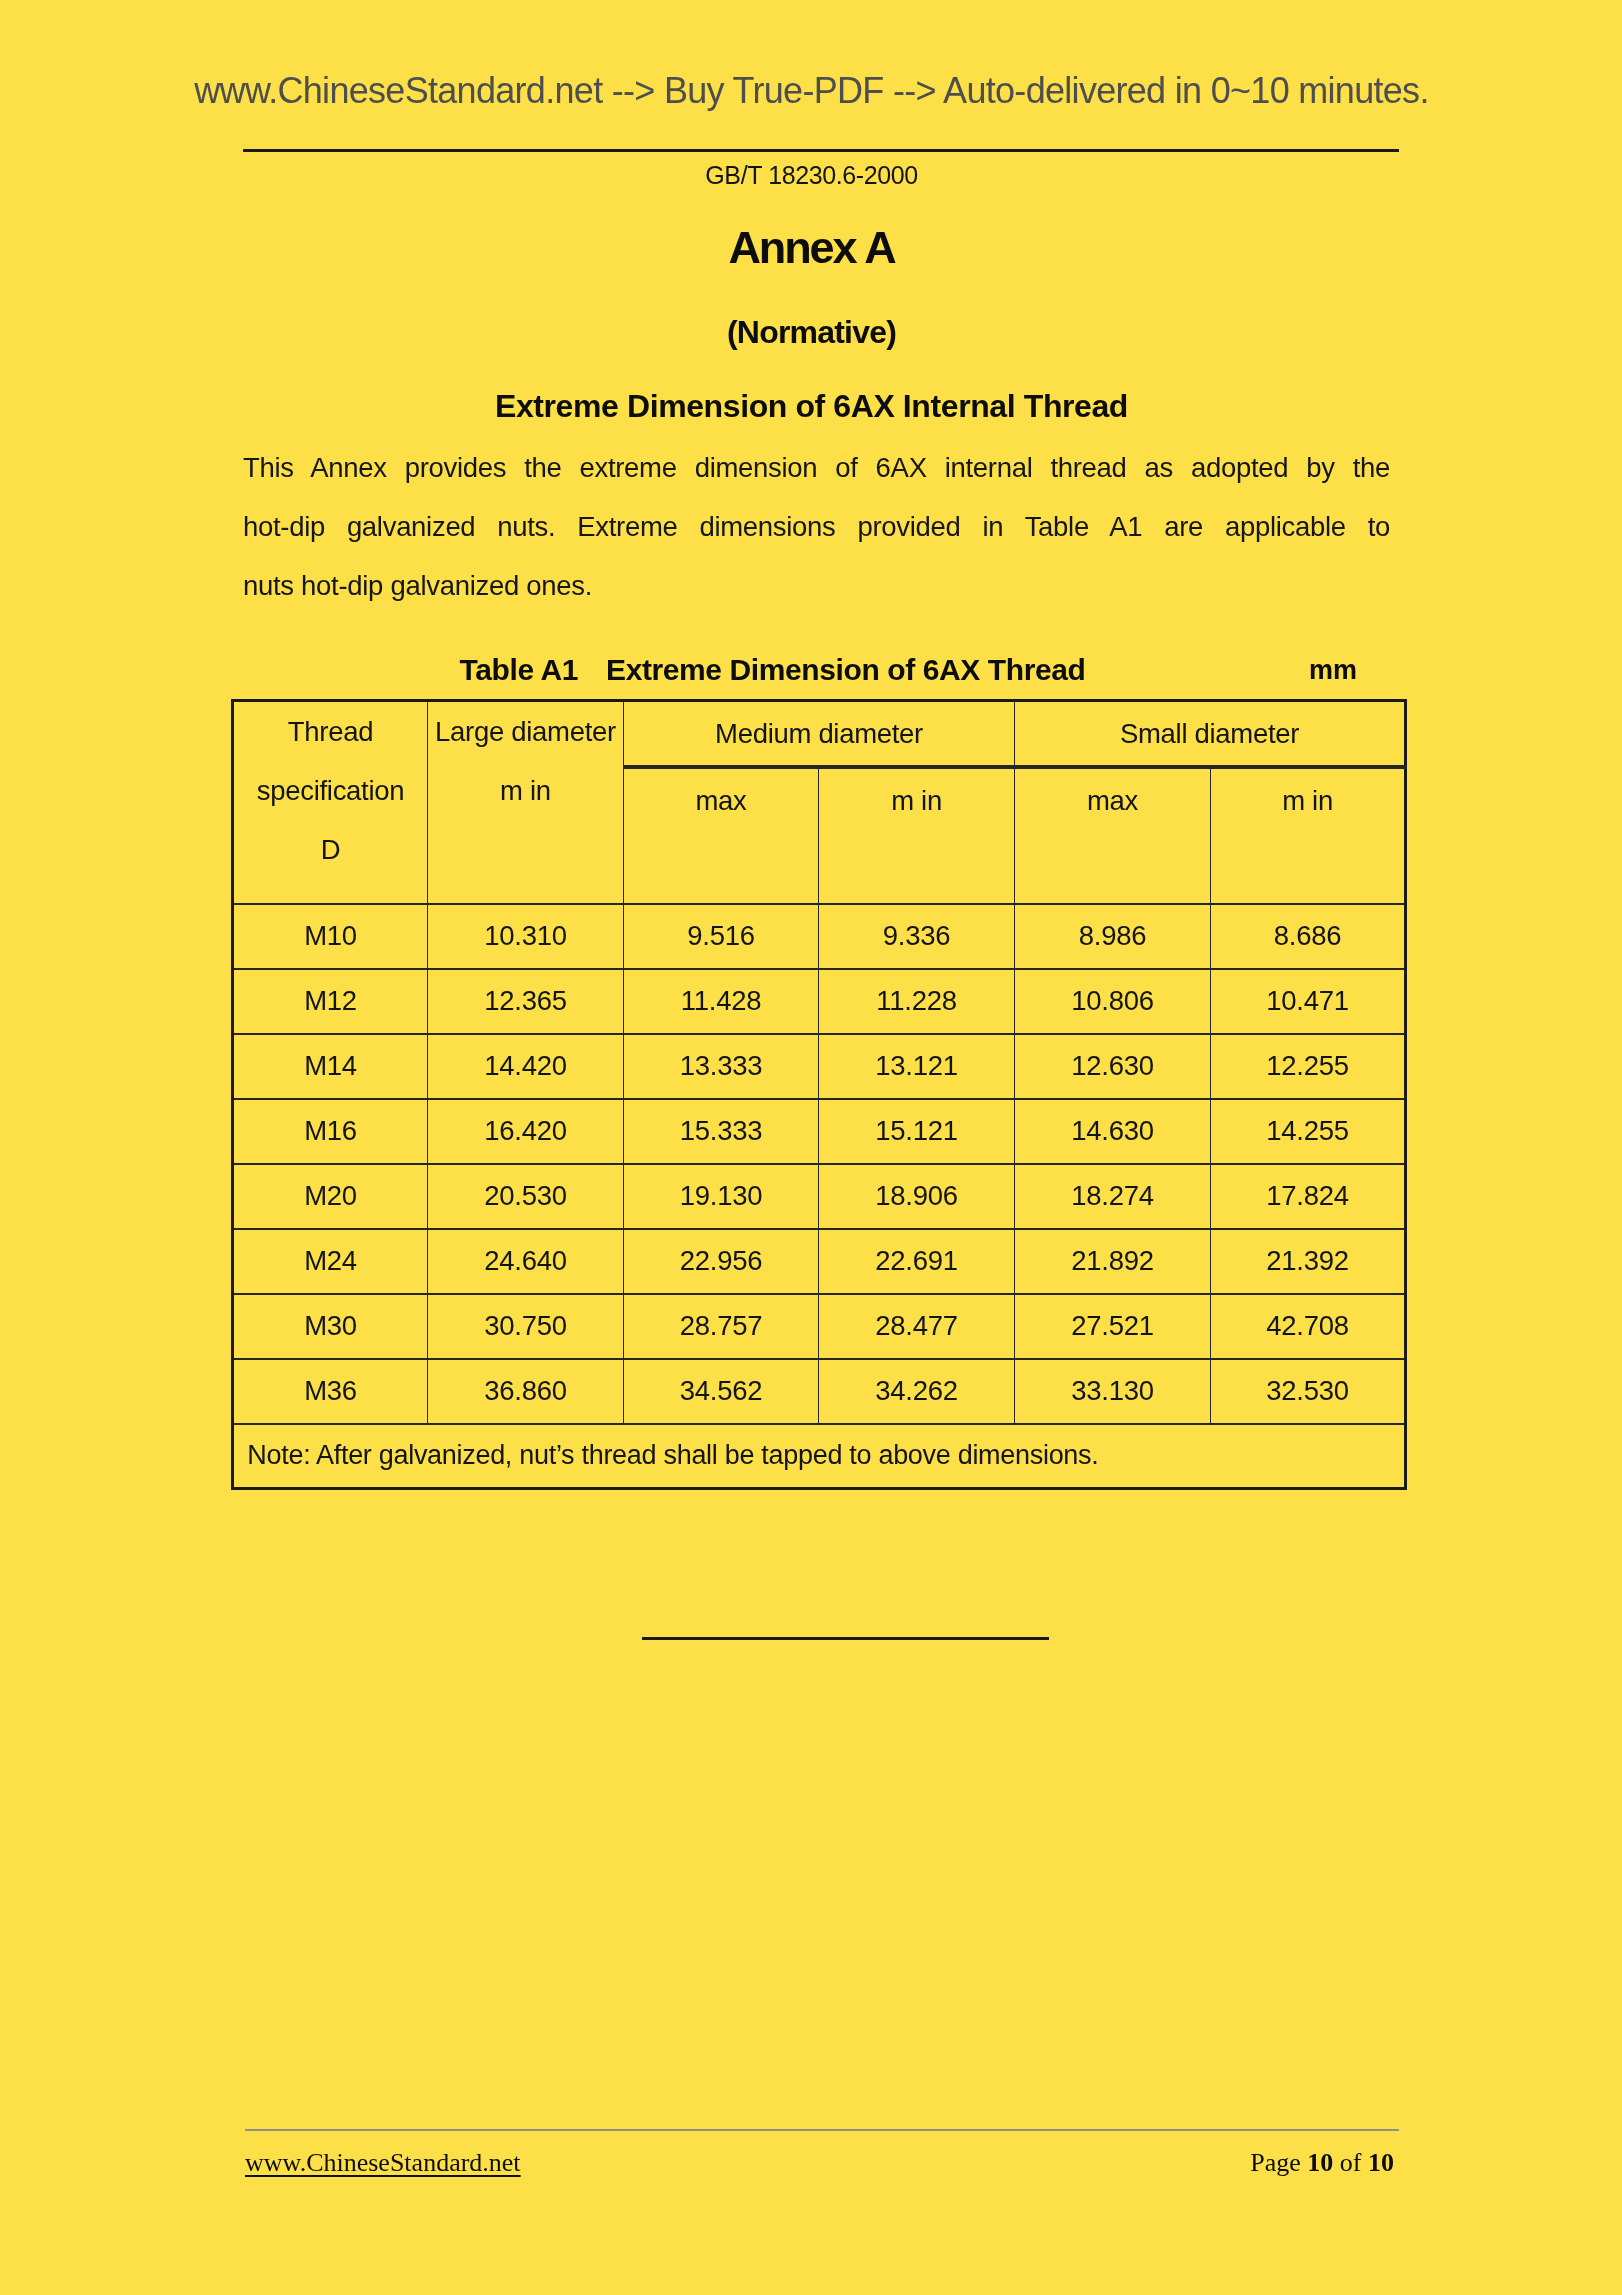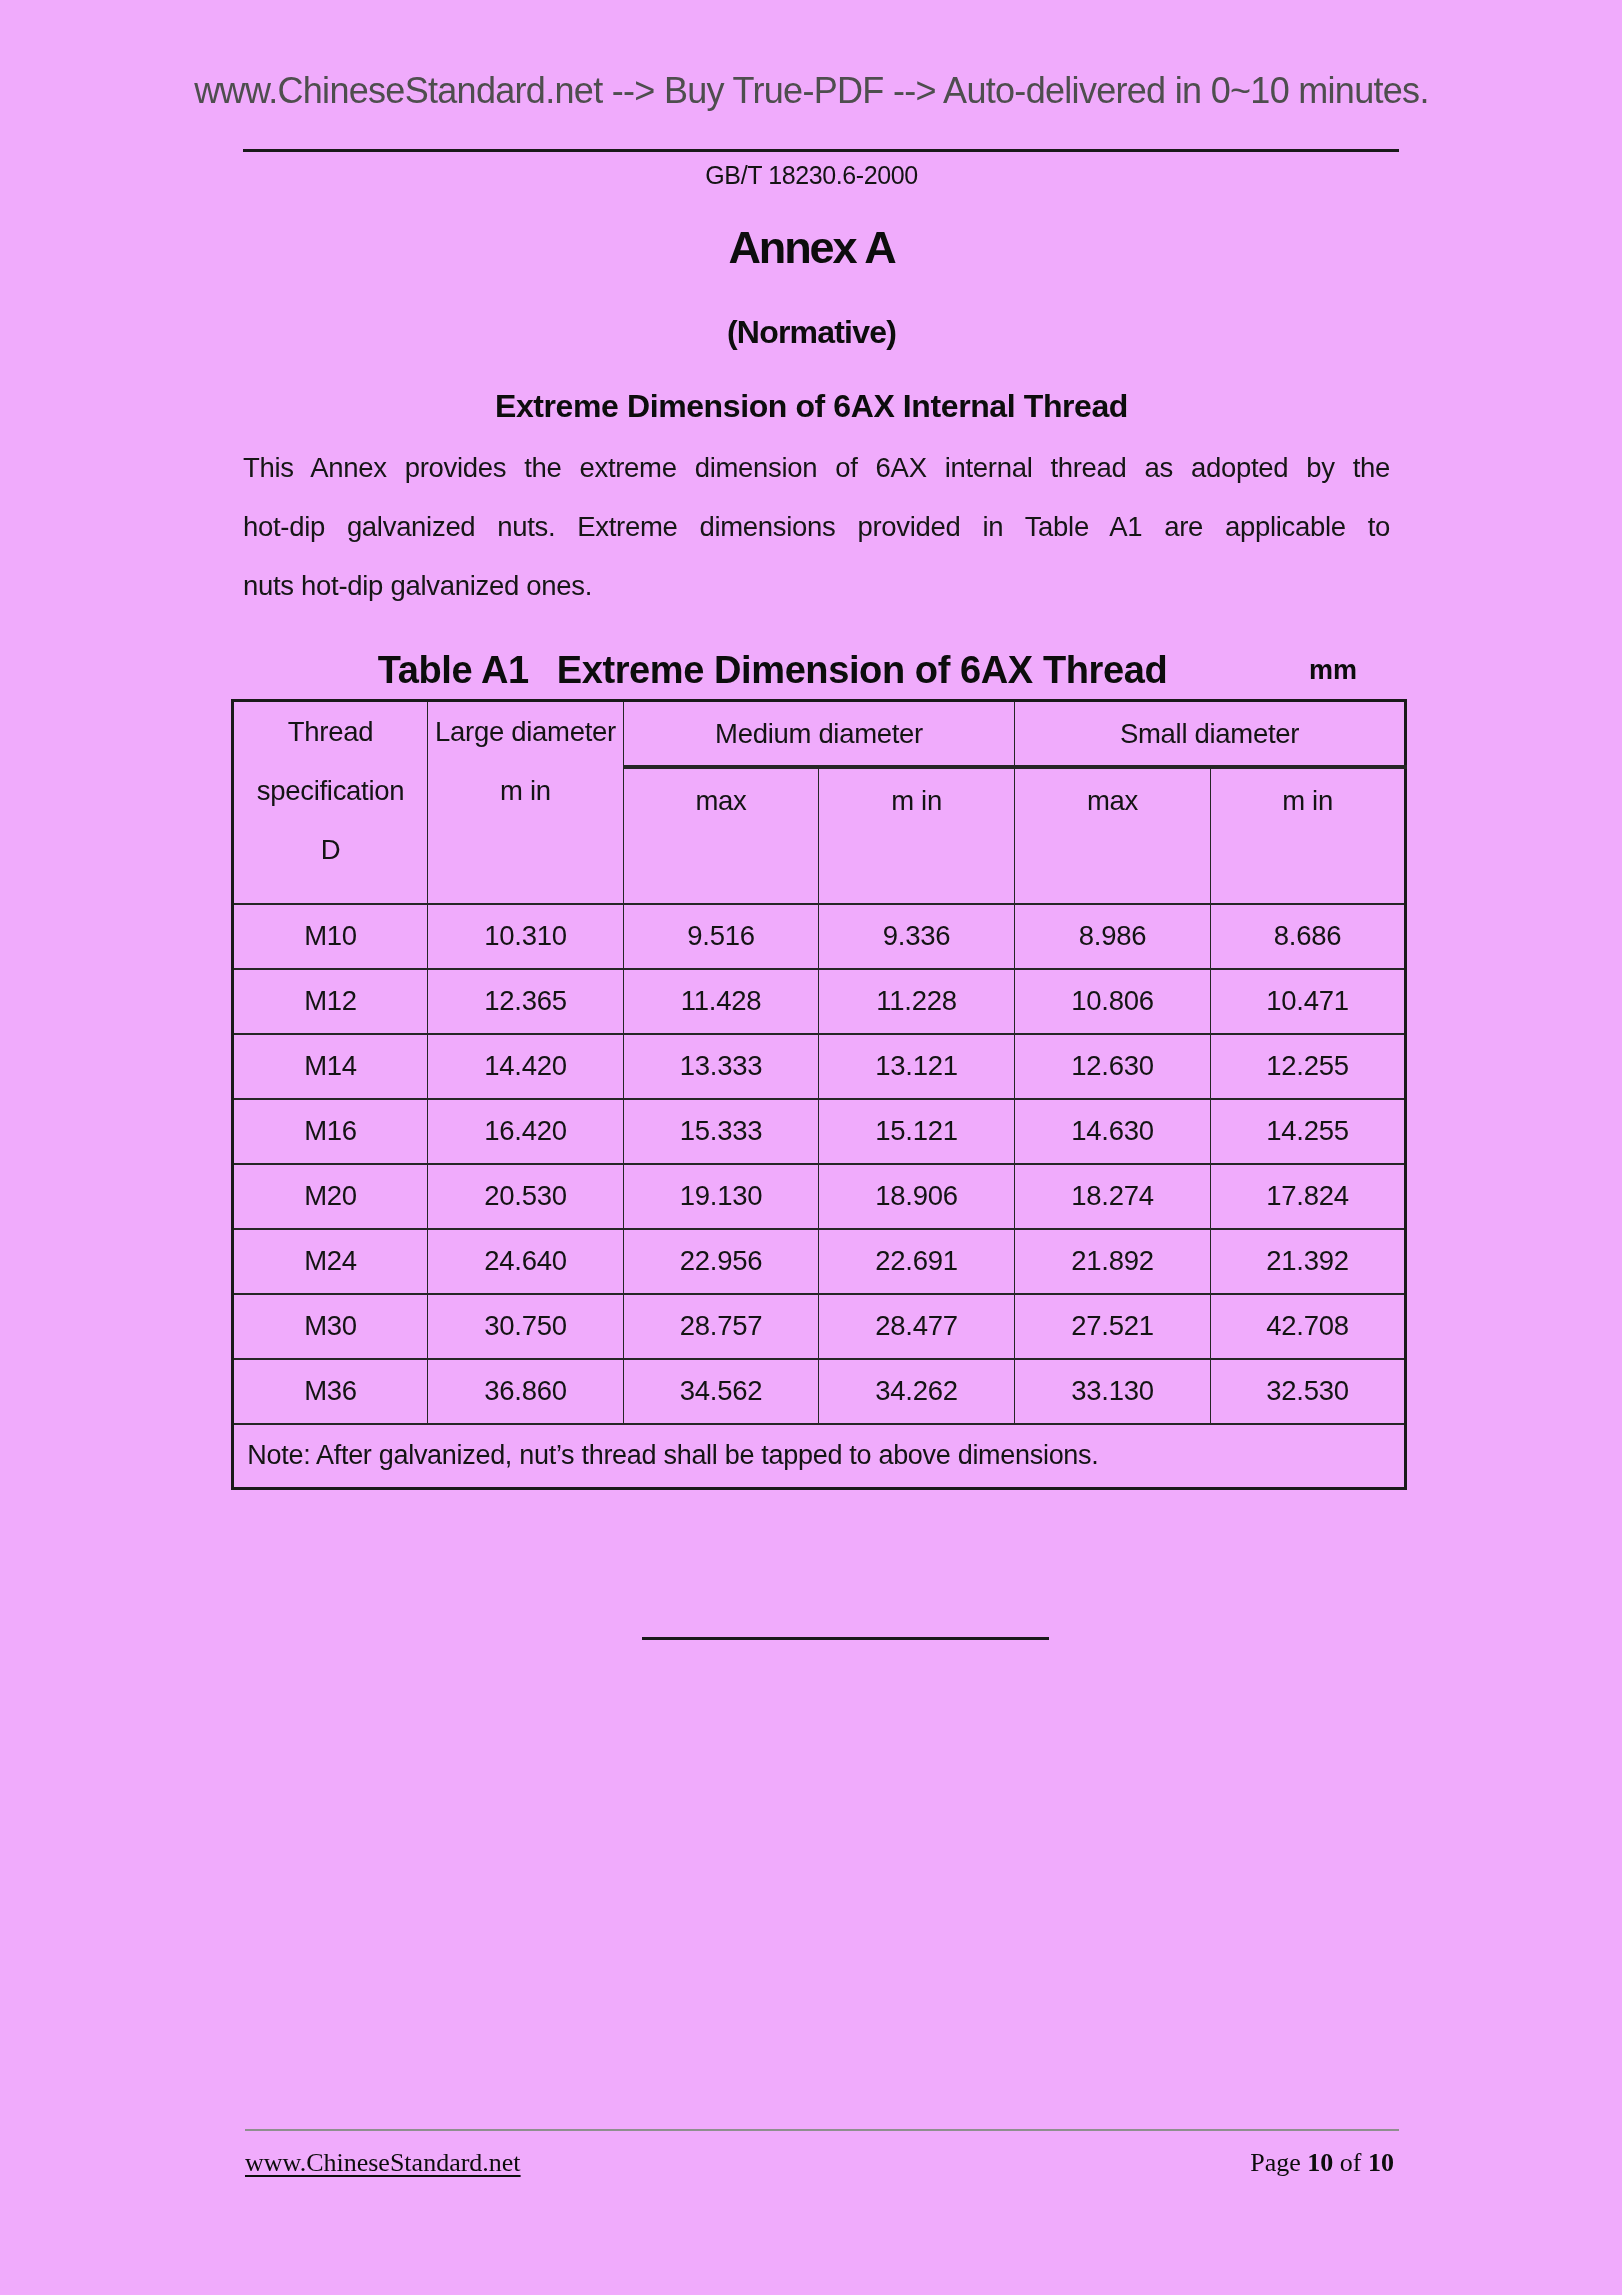--- a/index.html
+++ b/index.html
@@ -1,19 +1,19 @@
 <!DOCTYPE html>
 <html style="font-size:13.3px"><head>
 <meta charset="utf-8">
 <style>
   html,body{margin:0;padding:0;background:#ffffff;}
   .page{
     position:relative;
     width:1623px;height:2295px;
-    background:#f0abfc;
+    background:#fde047;
     font-family:"Liberation Sans","DejaVu Sans",sans-serif;
     color:#1b1b1b;
     overflow:hidden;
   }
   
   .header-promo{
     position:absolute;top:70px;left:0;width:100%;
     text-align:center;
     font-size:36px;letter-spacing:-0.7px;
     color:#4e4e4e;
@@ -57,21 +57,21 @@
   }
   .intro .line{display:block;}
   .intro .line.justify{text-align:justify;text-align-last:justify;}
   
   .caption-row{
     position:absolute;top:651px;left:243px;width:1147px;height:38px;
     text-align:center;
   }
   .caption{
     display:inline-block;transform:translateX(-44px);
-    font-size:38px;font-weight:bold;letter-spacing:-0.4px;
+    font-size:30px;font-weight:bold;letter-spacing:-0.4px;
     line-height:38px;color:#0d0d0d;white-space:nowrap;
   }
   .caption-gap{display:inline-block;width:28px;}
   .unit{
     position:absolute;right:33px;top:3.3px;
     font-size:27px;font-weight:bold;line-height:33px;color:#0d0d0d;
   }
   
   table.dim-table{
     position:absolute;top:699px;left:231px;width:1173px;

